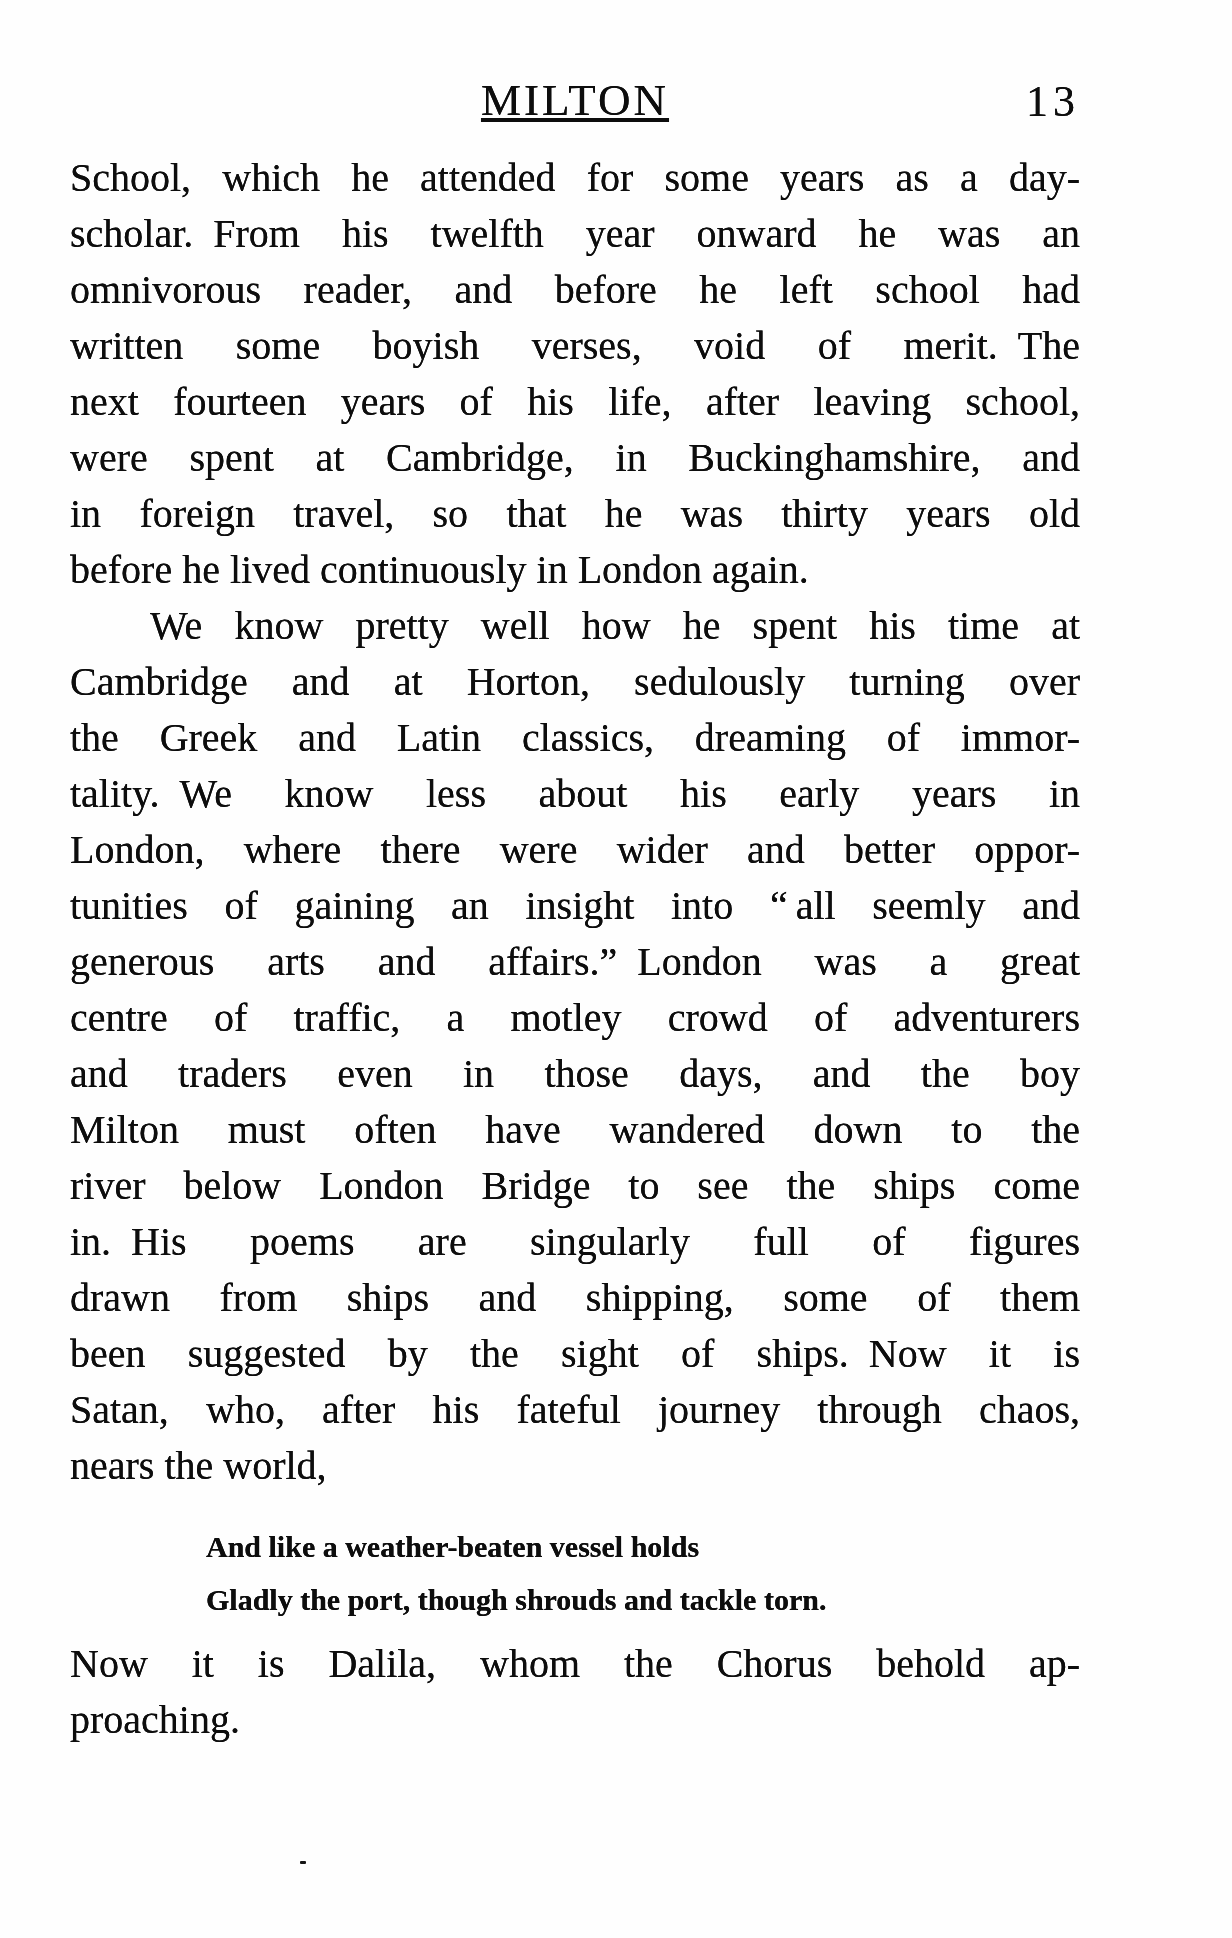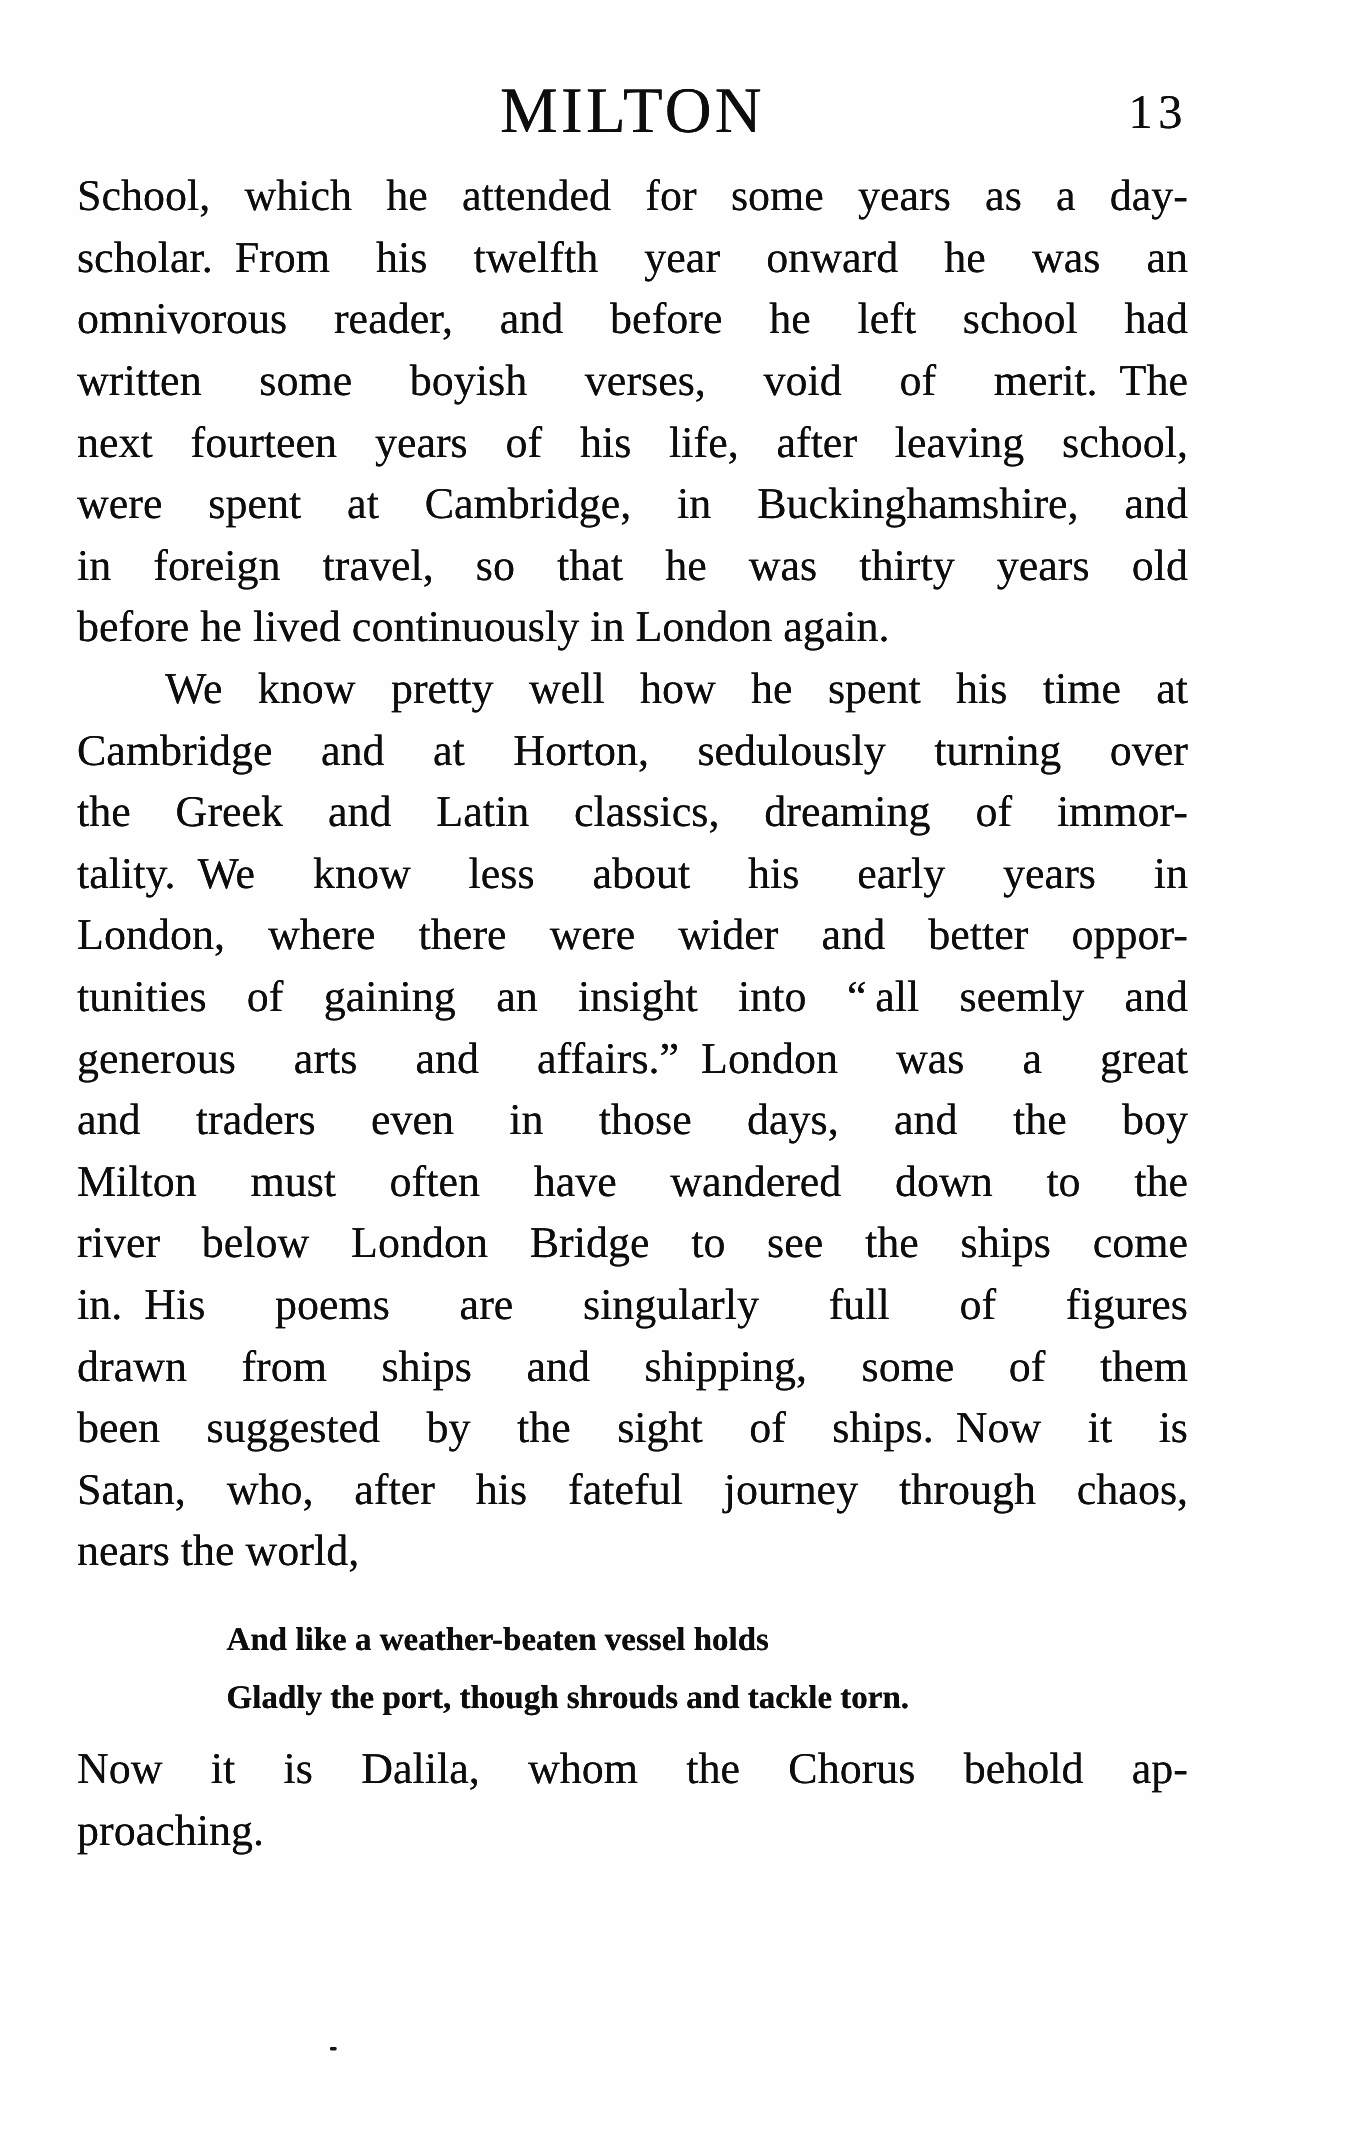--- a/index.html
+++ b/index.html
@@ -19,23 +19,24 @@
   }
   .running-head{
     position:absolute;
     top:74px;
     left:70px;
     width:1010px;
     height:54px;
   }
   .head-title{
     text-align:center;
-    font-size:59px;
+    font-size:45px;
     line-height:52px;
     letter-spacing:3px;
+    text-decoration:underline;
   }
   .page-number{
     position:absolute;
     right:0;
     top:5px;
     font-size:44px;
     line-height:46px;
     letter-spacing:5px;
   }
   .text-block{
@@ -98,20 +99,21 @@
         <div class="line line-last">before he lived continuously in London again.</div>
       </section>
     <section class="para indent-first">
         <div class="line line-first">We know pretty well how he spent his time at</div>
         <div class="line">Cambridge and at Horton, sedulously turning over</div>
         <div class="line">the Greek and Latin classics, dreaming of immor-</div>
         <div class="line">tality. We know less about his early years in</div>
         <div class="line">London, where there were wider and better oppor-</div>
         <div class="line">tunities of gaining an insight into “ all seemly and</div>
         <div class="line">generous arts and affairs.” London was a great</div>
+        <div class="line">centre of traffic, a motley crowd of adventurers</div>
         <div class="line">and traders even in those days, and the boy</div>
         <div class="line">Milton must often have wandered down to the</div>
         <div class="line">river below London Bridge to see the ships come</div>
         <div class="line">in. His poems are singularly full of figures</div>
         <div class="line">drawn from ships and shipping, some of them</div>
         <div class="line">been suggested by the sight of ships. Now it is</div>
         <div class="line">Satan, who, after his fateful journey through chaos,</div>
         <div class="line line-last">nears the world,</div>
       </section>
     <section class="verse">

